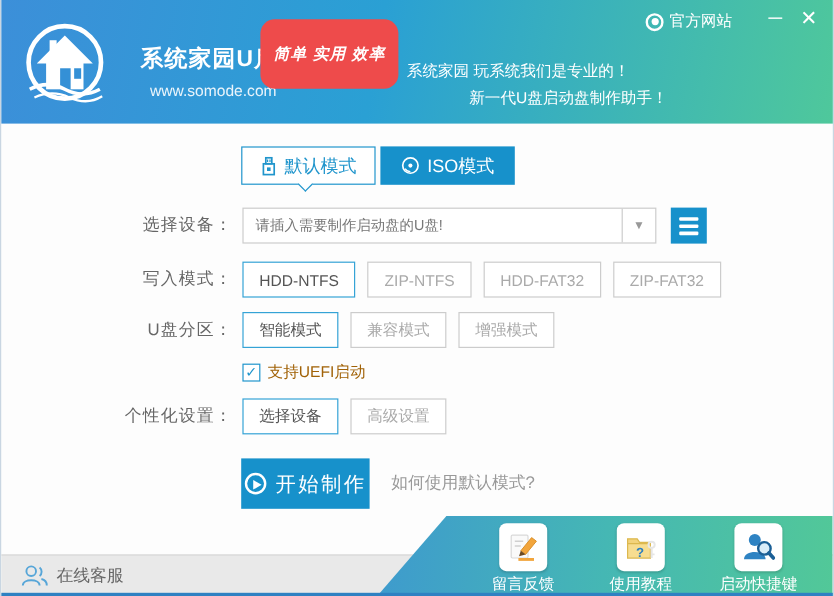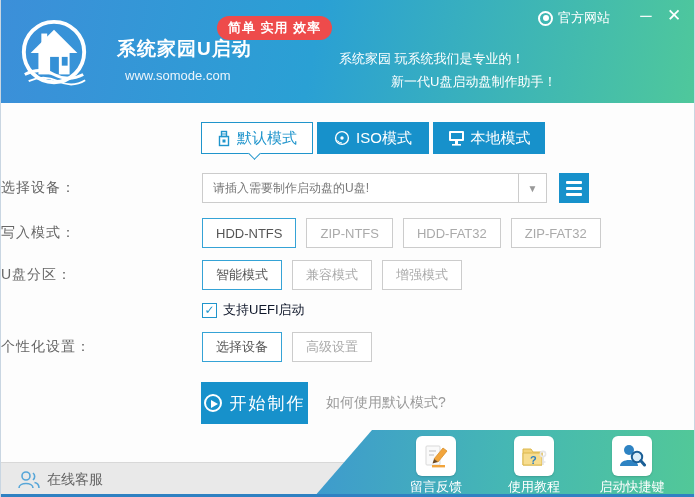--- a/index.html
+++ b/index.html
@@ -9,21 +9,21 @@
          border-left:1px solid #c9d6e2; border-right:1px solid #c9d6e2; }
 
   
   .header { position:absolute; top:0; left:0; width:695px; height:103px;
             background:linear-gradient(100deg,#3c8fd9 0%,#2aa0d4 45%,#4fc89b 100%); }
   .logo { position:absolute; left:14px; top:16px; width:78px; height:74px; }
   .app-title { position:absolute; left:116px; top:36px; color:#fff; font-size:19px;
                font-weight:bold; letter-spacing:1px; }
   .website { position:absolute; left:124px; top:68px; color:#eaf4fb; font-size:13px; }
   .badge { position:absolute; left:216px; top:16px; background:#ee4b4b; color:#fff;
-           font-size:13px; font-weight:bold; padding:3px 11px; border-radius:12px; letter-spacing:1px; }
+           font-size:13px; font-weight:bold; padding:20px 11px; border-radius:12px; letter-spacing:1px;font-style:italic; }
   .slogan { position:absolute; left:338px; top:47px; color:#fff; font-size:13px; line-height:23px; }
   .slogan .line2 { padding-left:52px; }
   .official { position:absolute; right:86px; top:9px; display:flex; align-items:center;
               color:#fff; font-size:13px; cursor:pointer; }
   .site-icon { width:15px; height:15px; border:2px solid #fff; border-radius:50%;
                margin-right:5px; position:relative; }
   .site-icon::after { content:''; position:absolute; left:2.5px; top:2.5px; width:6px; height:6px;
                background:#fff; border-radius:50%; }
   .win-btn { position:absolute; top:4px; color:#fff; font-size:16px; width:24px; height:24px;
              text-align:center; line-height:24px; cursor:pointer; }
@@ -35,42 +35,42 @@
   .tab { width:112px; height:32px; display:flex; align-items:center; justify-content:center;
          background:#1791cb; color:#fff; font-size:15px; cursor:pointer; position:relative; }
   .tab svg { margin-right:6px; }
   .tab.active { background:#fff; border:1px solid #2095cc; color:#2095cc; }
   .tab.active::after { content:''; position:absolute; bottom:-5px; left:48px; width:8px; height:8px;
          background:#fff; border-right:1px solid #2095cc; border-bottom:1px solid #2095cc;
          transform:rotate(45deg); }
 
   
   .row { position:absolute; left:0; display:flex; align-items:center; }
-  .row-label { width:193px; text-align:left; font-size:14px; color:#666; letter-spacing:1px; }
+  .row-label { width:193px; text-align:right; font-size:14px; color:#666; letter-spacing:1px; }
   .controls { display:flex; align-items:center; margin-left:8px; }
 
   .select { width:345px; height:30px; border:1px solid #ccc; background:#fff; display:flex;
             align-items:center; cursor:pointer; }
   .select-text { flex:1; padding-left:10px; font-size:12px; color:#777; white-space:nowrap;
             overflow:hidden; }
   .select-caret { width:28px; height:100%; border-left:1px solid #ccc; display:flex;
             align-items:center; justify-content:center; color:#999; font-size:10px; }
   .menu-btn { width:30px; height:30px; background:#1791cb; margin-left:12px; display:flex;
             flex-direction:column; align-items:center; justify-content:center; gap:3px; cursor:pointer; }
   .menu-btn i { display:block; width:16px; height:3px; background:#fff; border-radius:1px; }
 
   .opt-btn { height:30px; padding:0 13px; border:1px solid #ccc; background:#fff; color:#aaa;
              font-size:13px; margin-right:10px; display:flex; align-items:center; cursor:pointer;
              white-space:nowrap; }
   .opt-btn.active { border-color:#35a3d6; color:#555; }
 
   .uefi { position:absolute; left:201px; top:301px; display:flex; align-items:center; cursor:pointer; }
   .checkbox { width:15px; height:15px; border:1px solid #2095cc; background:#fff; color:#2095cc;
               font-size:12px; line-height:13px; text-align:center; margin-right:6px; }
-  .uefi-label { font-size:13px; color:#0f172a; }
+  .uefi-label { font-size:13px; color:#a16207; }
 
   .start-btn { width:107px; height:42px; background:#1791cb; color:#fff; font-size:17px;
                display:flex; align-items:center; justify-content:center; cursor:pointer;
                letter-spacing:2px; }
   .play-icon { width:18px; height:18px; border:2px solid #fff; border-radius:50%; margin-right:8px;
                position:relative; }
   .play-icon::after { content:''; position:absolute; left:5px; top:3.5px; border-left:7px solid #fff;
                border-top:4px solid transparent; border-bottom:4px solid transparent; }
   .help-link { margin-left:18px; font-size:14px; color:#999; cursor:pointer; }
 
@@ -136,29 +136,20 @@
       <span>默认模式</span>
     </div>
     <div class="tab">
       <svg width="16" height="16" viewBox="0 0 16 16">
         <circle cx="8" cy="8" r="6.4" fill="none" stroke="#fff" stroke-width="1.4"></circle>
         <circle cx="8" cy="8" r="1.7" fill="#fff"></circle>
         <path d="M3.6 10.5 A5 5 0 0 0 8 13" fill="none" stroke="#fff" stroke-width="1"></path>
       </svg>
       <span>ISO模式</span>
     </div>
-    <div class="tab">
-      <svg width="17" height="16" viewBox="0 0 17 16">
-        <rect x="1" y="1" width="15" height="10" rx="1" fill="#fff"></rect>
-        <rect x="3" y="3" width="11" height="6" fill="#1791cb"></rect>
-        <rect x="7" y="11" width="3" height="3" fill="#fff"></rect>
-        <rect x="4" y="14" width="9" height="1.6" fill="#fff"></rect>
-      </svg>
-      <span>本地模式</span>
-    </div>
   </div>
 
   <div class="row" style="top:173px;">
     <div class="row-label">选择设备：</div>
     <div class="controls">
       <div class="select">
         <span class="select-text">请插入需要制作启动盘的U盘!</span>
         <span class="select-caret">▼</span>
       </div>
       <div class="menu-btn">

